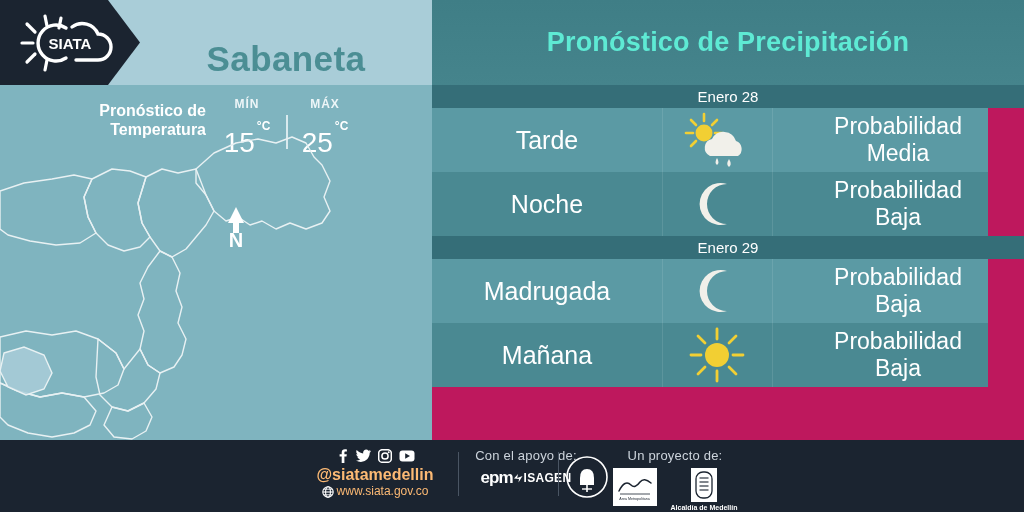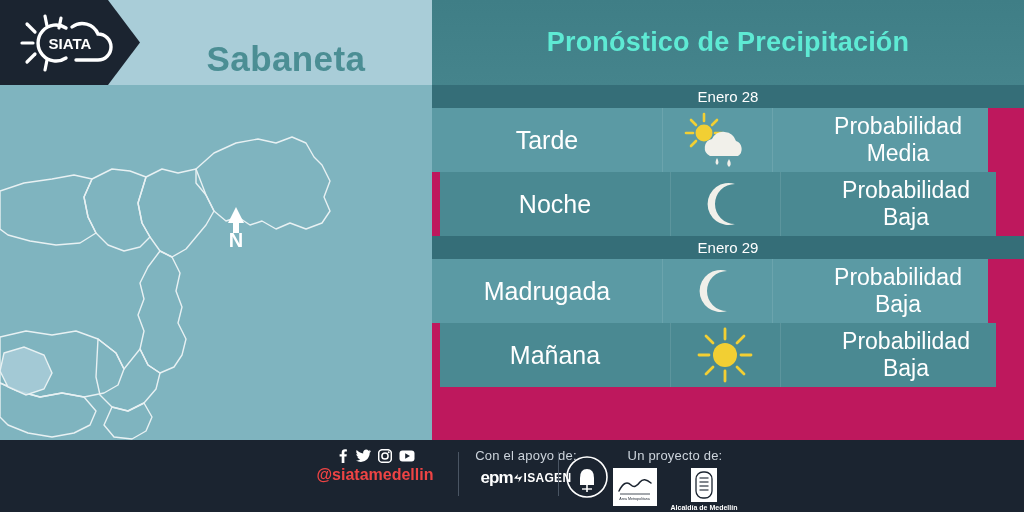--- a/index.html
+++ b/index.html
@@ -52,40 +52,40 @@
 
   
   .table-panel{position:absolute;left:432px;top:85px;width:592px;height:355px;background:#be185d;}
   .date-band{
     position:absolute;left:0;width:592px;height:23px;background:#356e78;
     display:flex;align-items:center;justify-content:center;
     color:#ffffff;font-size:15px;
   }
   .frow{position:absolute;left:0;width:556px;height:64px;}
   .frow.light{background:#5b9aa4;}
-  .frow.dark{background:#4a8992;margin-left:8px;}
+  .frow.dark{background:#4a8992;}
   .cell-period{
     position:absolute;left:0;top:0;width:230px;height:100%;
     display:flex;align-items:center;justify-content:center;
     color:#ffffff;font-size:25px;
   }
   .cell-icon{
     position:absolute;left:230px;top:0;width:110px;height:100%;
     display:flex;align-items:center;justify-content:center;
   }
   .cell-prob{
     position:absolute;left:340px;top:0;width:252px;height:100%;
     display:flex;flex-direction:column;align-items:center;justify-content:center;
     color:#ffffff;font-size:23px;line-height:27px;
   }
   .vdiv{position:absolute;top:0;width:1px;height:100%;background:rgba(255,255,255,.10);}
 
   
   .footer{position:absolute;left:0;top:440px;width:1024px;height:72px;background:#1b2430;}
-  .social{position:absolute;left:300px;top:8px;width:150px;color:#ef4444;text-align:center;}
+  .social{position:absolute;left:300px;top:8px;width:150px;color:#fdba74;text-align:center;}
   .social-icons{display:flex;justify-content:center;gap:7px;height:15px;align-items:center;}
   .handle{font-size:16px;font-weight:bold;line-height:19px;margin-top:2px;}
   .site{font-size:12px;line-height:15px;display:flex;align-items:center;justify-content:center;gap:3px;}
   .foot-sep{position:absolute;top:12px;width:1px;height:44px;background:#4a5563;}
   .sponsor-group{position:absolute;top:8px;color:#fff;text-align:center;}
   .sponsor-cap{font-size:13px;color:#cdd4dc;margin-bottom:5px;letter-spacing:.2px;}
   .sponsor-row{display:flex;align-items:center;justify-content:center;gap:0;}
   .logo-epm{font-size:17px;font-weight:bold;color:#fff;letter-spacing:-1px;}
   .logo-isagen{font-size:12px;font-weight:bold;color:#fff;letter-spacing:.3px;}
   .logo-box{background:#fff;display:flex;align-items:center;justify-content:center;}
@@ -115,20 +115,37 @@
     </svg>
 
     <div class="city-title">Sabaneta</div>
 
     <div class="topbar-right-bg"></div>
     <div class="forecast-title">Pronóstico de Precipitación</div>
   </div>
 
   <div class="map-panel">
 
+    <div class="temp-block">
+      <div class="temp-label">
+        <div>Pronóstico de</div>
+        <div>Temperatura</div>
+      </div>
+      <div class="temp-vals">
+        <div class="temp-col min">
+          <div class="temp-cap">MÍN</div>
+          <div class="temp-num"><span>15</span><span class="temp-unit">°C</span></div>
+        </div>
+        <div class="temp-div"></div>
+        <div class="temp-col max">
+          <div class="temp-cap">MÁX</div>
+          <div class="temp-num"><span>25</span><span class="temp-unit">°C</span></div>
+        </div>
+      </div>
+    </div>
 
     <svg class="map-svg" viewBox="0 0 432 315">
       <g fill="none" stroke="#e8f1f3" stroke-width="1.4" stroke-linejoin="round">
 
         <path d="M196 44 L214 28 L236 18 L258 14 L276 18 L292 12 L306 18 L314 32
                  L322 40 L330 56 L324 72 L330 86 L322 98 L306 104 L290 98 L276 104
                  L262 96 L250 100 L238 92 L226 96 L214 86 L206 70 L196 58 Z"></path>
 
         <path d="M146 52 L162 44 L178 48 L196 44 L206 70 L214 86 L206 100
                  L196 112 L186 124 L172 132 L160 126 L150 112 L142 98 L138 78 Z"></path>
@@ -267,20 +284,30 @@
           <rect x="0.7" y="0.7" width="12.6" height="12.6" rx="3.6" fill="none" stroke="#fff" stroke-width="1.5"></rect>
           <circle cx="7" cy="7" r="3.1" fill="none" stroke="#fff" stroke-width="1.5"></circle>
           <circle cx="10.7" cy="3.3" r="1" fill="#fff"></circle>
         </svg>
         <svg width="16" height="12" viewBox="0 0 16 12">
           <rect x="0.5" y="0.5" width="15" height="11" rx="3" fill="#fff"></rect>
           <polygon points="6.2,3.2 11,6 6.2,8.8" fill="#1b2430"></polygon>
         </svg>
       </div>
       <div class="handle">@siatamedellin</div>
+      <div class="site">
+        <svg width="12" height="12" viewBox="0 0 12 12">
+          <circle cx="6" cy="6" r="5.2" fill="none" stroke="#fff" stroke-width="1.1"></circle>
+          <ellipse cx="6" cy="6" rx="2.4" ry="5.2" fill="none" stroke="#fff" stroke-width="1.1"></ellipse>
+          <line x1="0.9" y1="6" x2="11.1" y2="6" stroke="#fff" stroke-width="1.1"></line>
+          <line x1="1.7" y1="3.2" x2="10.3" y2="3.2" stroke="#fff" stroke-width="0.9"></line>
+          <line x1="1.7" y1="8.8" x2="10.3" y2="8.8" stroke="#fff" stroke-width="0.9"></line>
+        </svg>
+        <span>www.siata.gov.co</span>
+      </div>
     </div>
 
     <div class="foot-sep" style="left:458px;"></div>
 
     <div class="sponsor-group" style="left:466px;width:120px;">
       <div class="sponsor-cap">Con el apoyo de:</div>
       <div class="sponsor-row">
         <span class="logo-epm">epm</span>
         <svg width="11" height="11" viewBox="0 0 11 11">
           <path d="M1 5.5 L5 1 L4.2 5 L9.5 3 L5.5 9.5 L6 6 Z" fill="#fff"></path>

